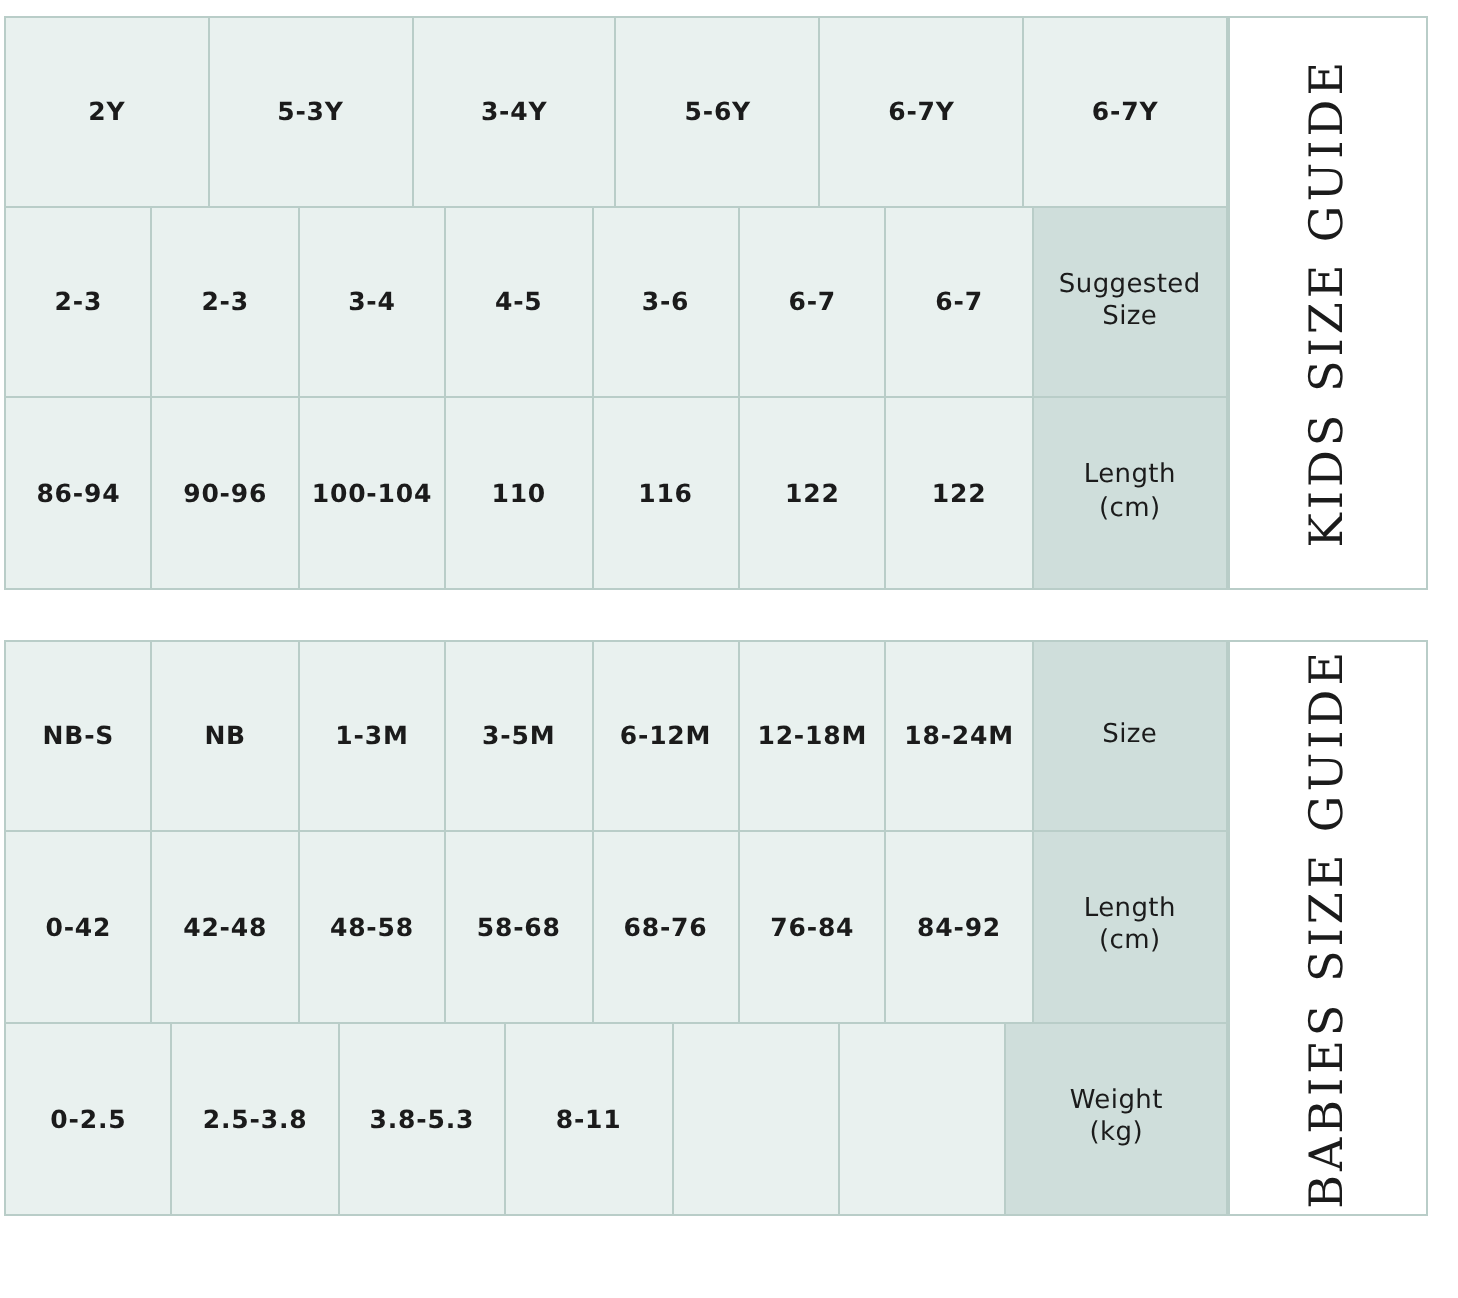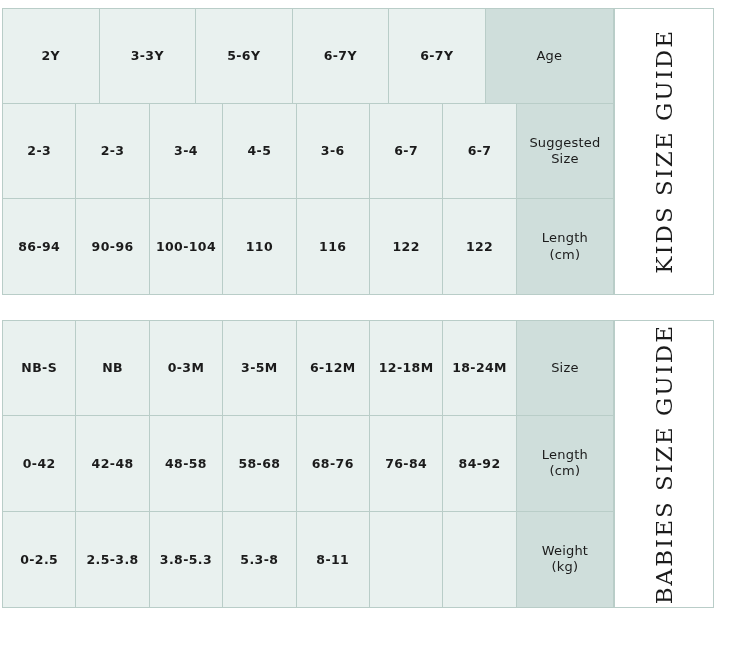--- a/index.html
+++ b/index.html
@@ -116,27 +116,25 @@
 
 <div class="page">
 
   <div class="dot-mark"></div>
 
   <div class="size-table" id="kids-table">
     <div class="grid">
 
       <div class="row">
         <div class="cell">2Y</div>
-        <div class="cell">3-3Y</div>
+        <div class="cell">5-3Y</div>
+        <div class="cell">3-4Y</div>
         <div class="cell">5-6Y</div>
         <div class="cell">6-7Y</div>
         <div class="cell">6-7Y</div>
-        <div class="cell label">
-          <span>Age</span>
-        </div>
       </div>
 
       <div class="row">
         <div class="cell">2-3</div>
         <div class="cell">2-3</div>
         <div class="cell">3-4</div>
         <div class="cell">4-5</div>
         <div class="cell">3-6</div>
         <div class="cell">6-7</div>
         <div class="cell">6-7</div>
@@ -169,21 +167,21 @@
       <span>KIDS SIZE GUIDE</span>
     </div>
   </div>
 
   <div class="size-table" id="babies-table">
     <div class="grid">
 
       <div class="row">
         <div class="cell">NB-S</div>
         <div class="cell">NB</div>
-        <div class="cell">0-3M</div>
+        <div class="cell">1-3M</div>
         <div class="cell">3-5M</div>
         <div class="cell">6-12M</div>
         <div class="cell">12-18M</div>
         <div class="cell">18-24M</div>
         <div class="cell label">
           <span>Size</span>
         </div>
       </div>
 
       <div class="row">
@@ -199,21 +197,20 @@
             <div>Length</div>
             <div>(cm)</div>
           </div>
         </div>
       </div>
 
       <div class="row">
         <div class="cell">0-2.5</div>
         <div class="cell">2.5-3.8</div>
         <div class="cell">3.8-5.3</div>
-        <div class="cell">5.3-8</div>
         <div class="cell">8-11</div>
         <div class="cell empty"></div>
         <div class="cell empty"></div>
         <div class="cell label">
           <div>
             <div>Weight</div>
             <div>(kg)</div>
           </div>
         </div>
       </div>

